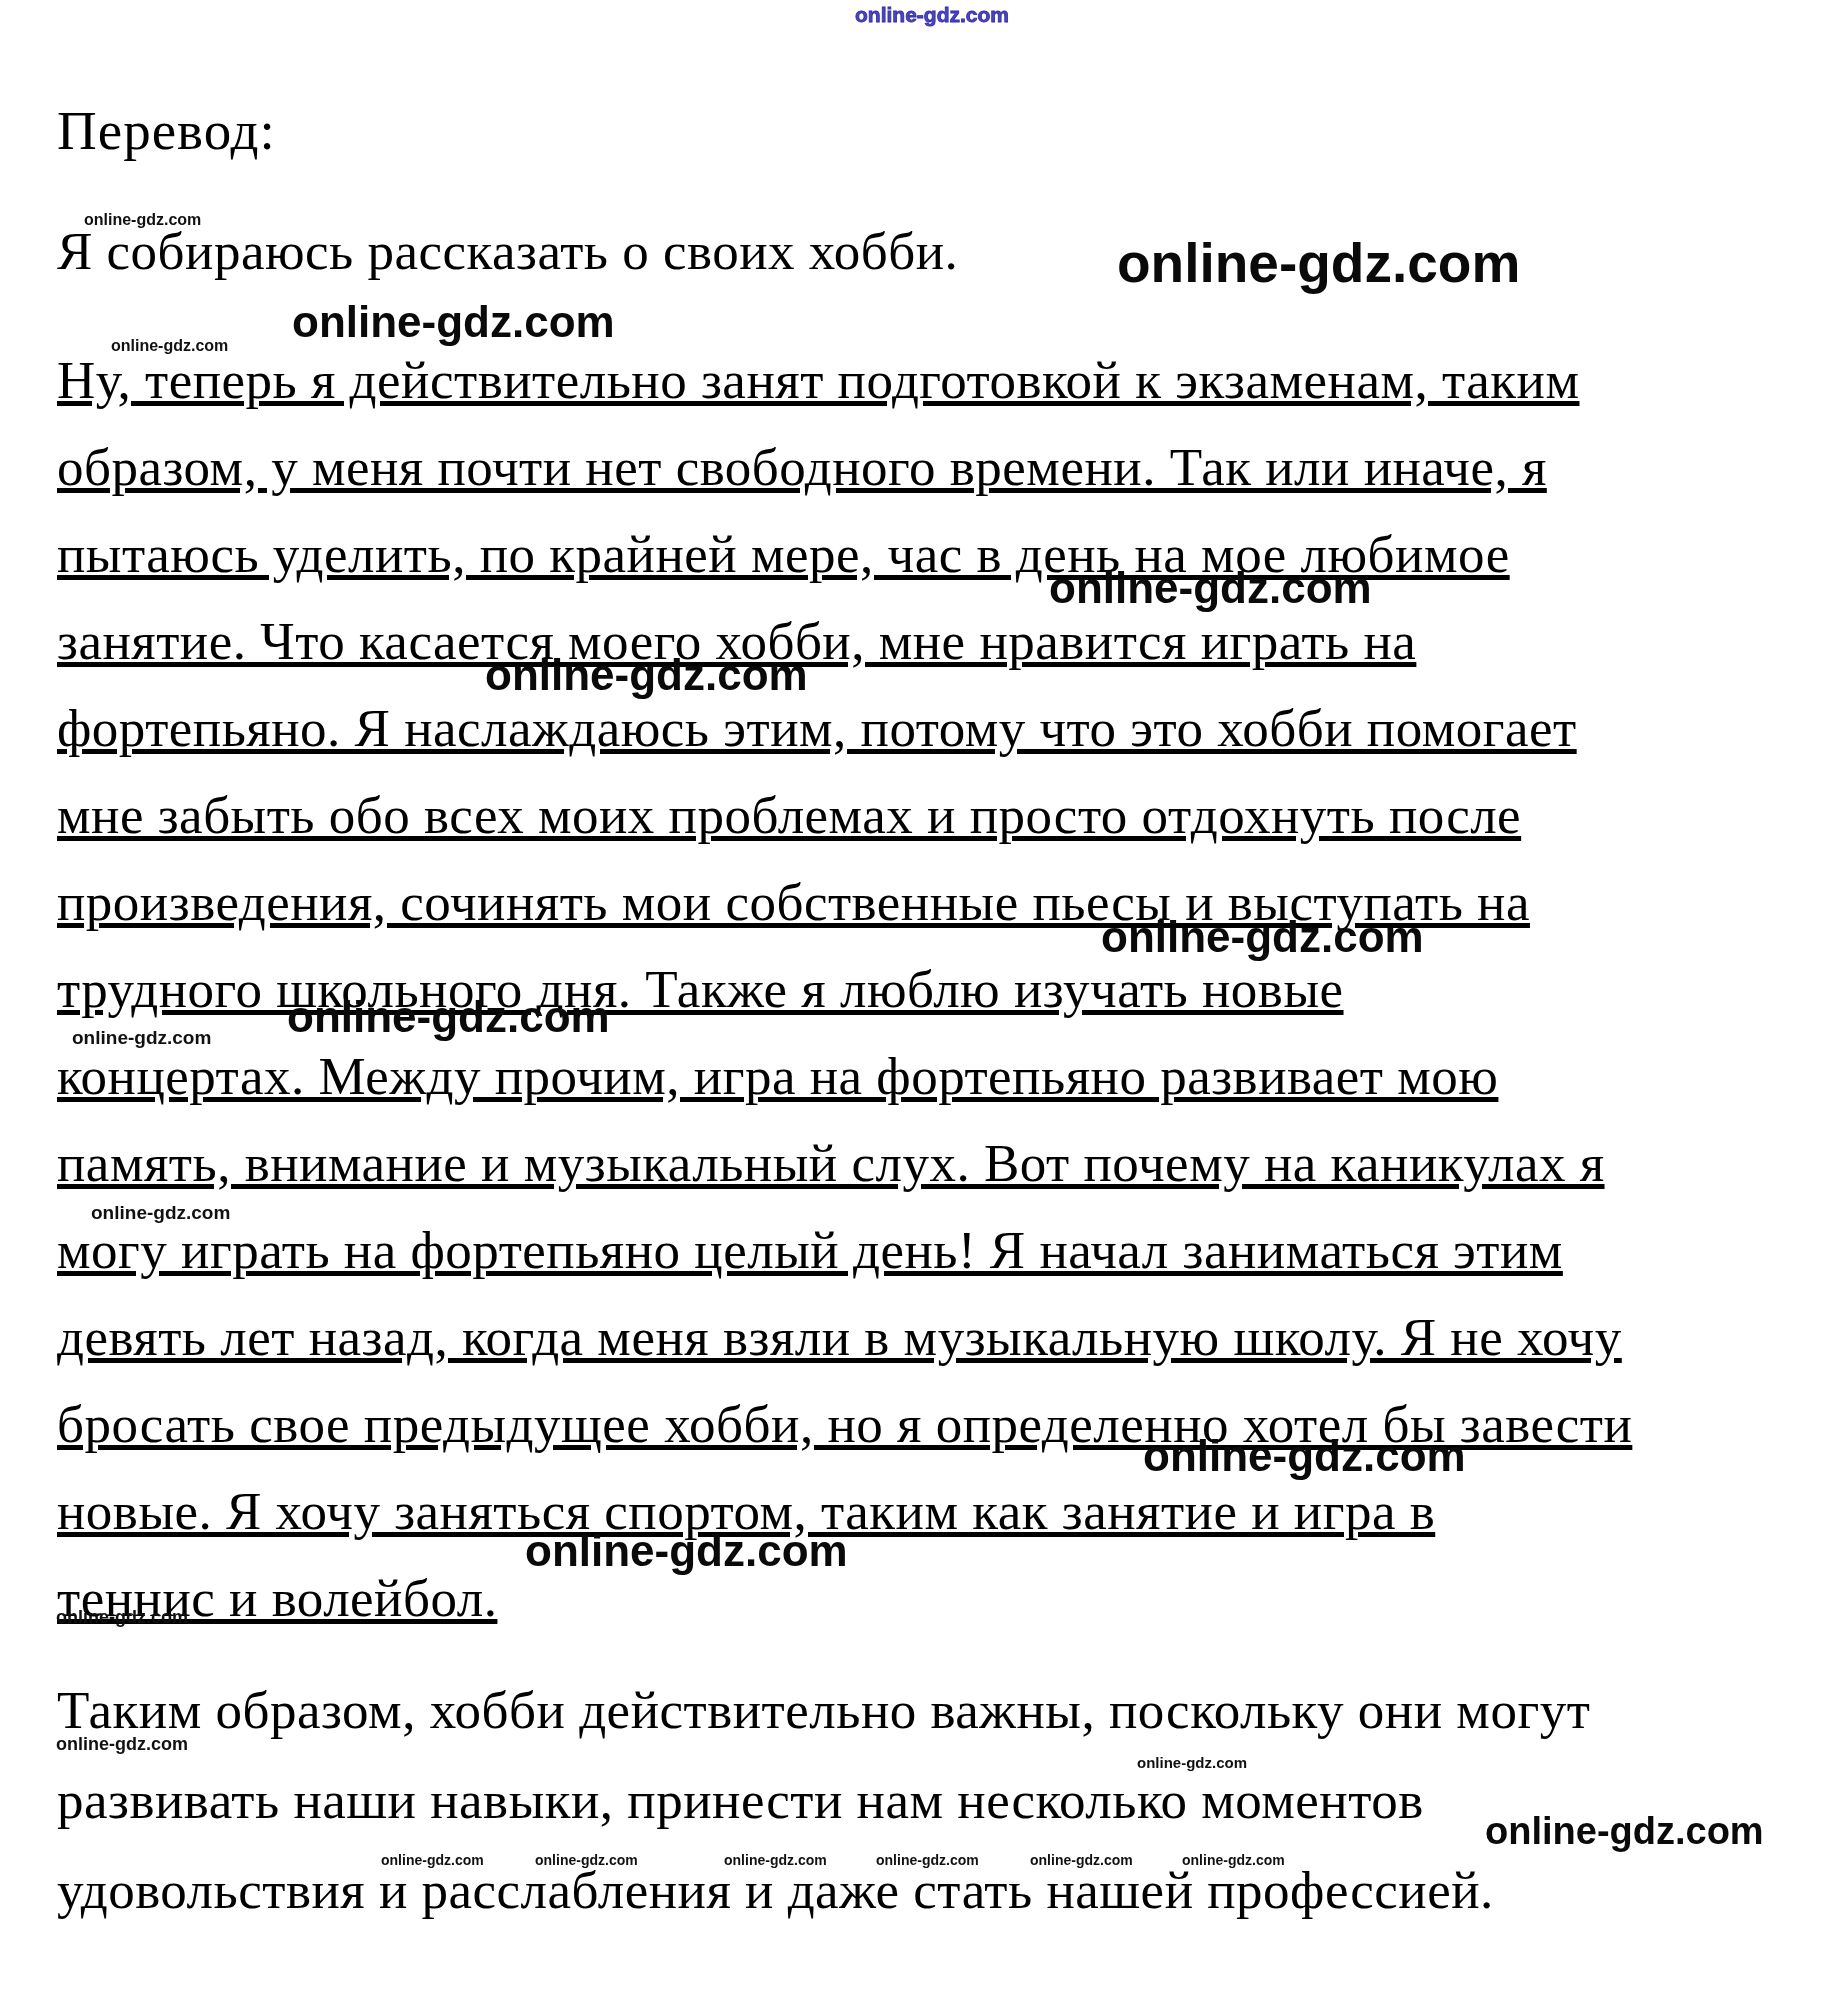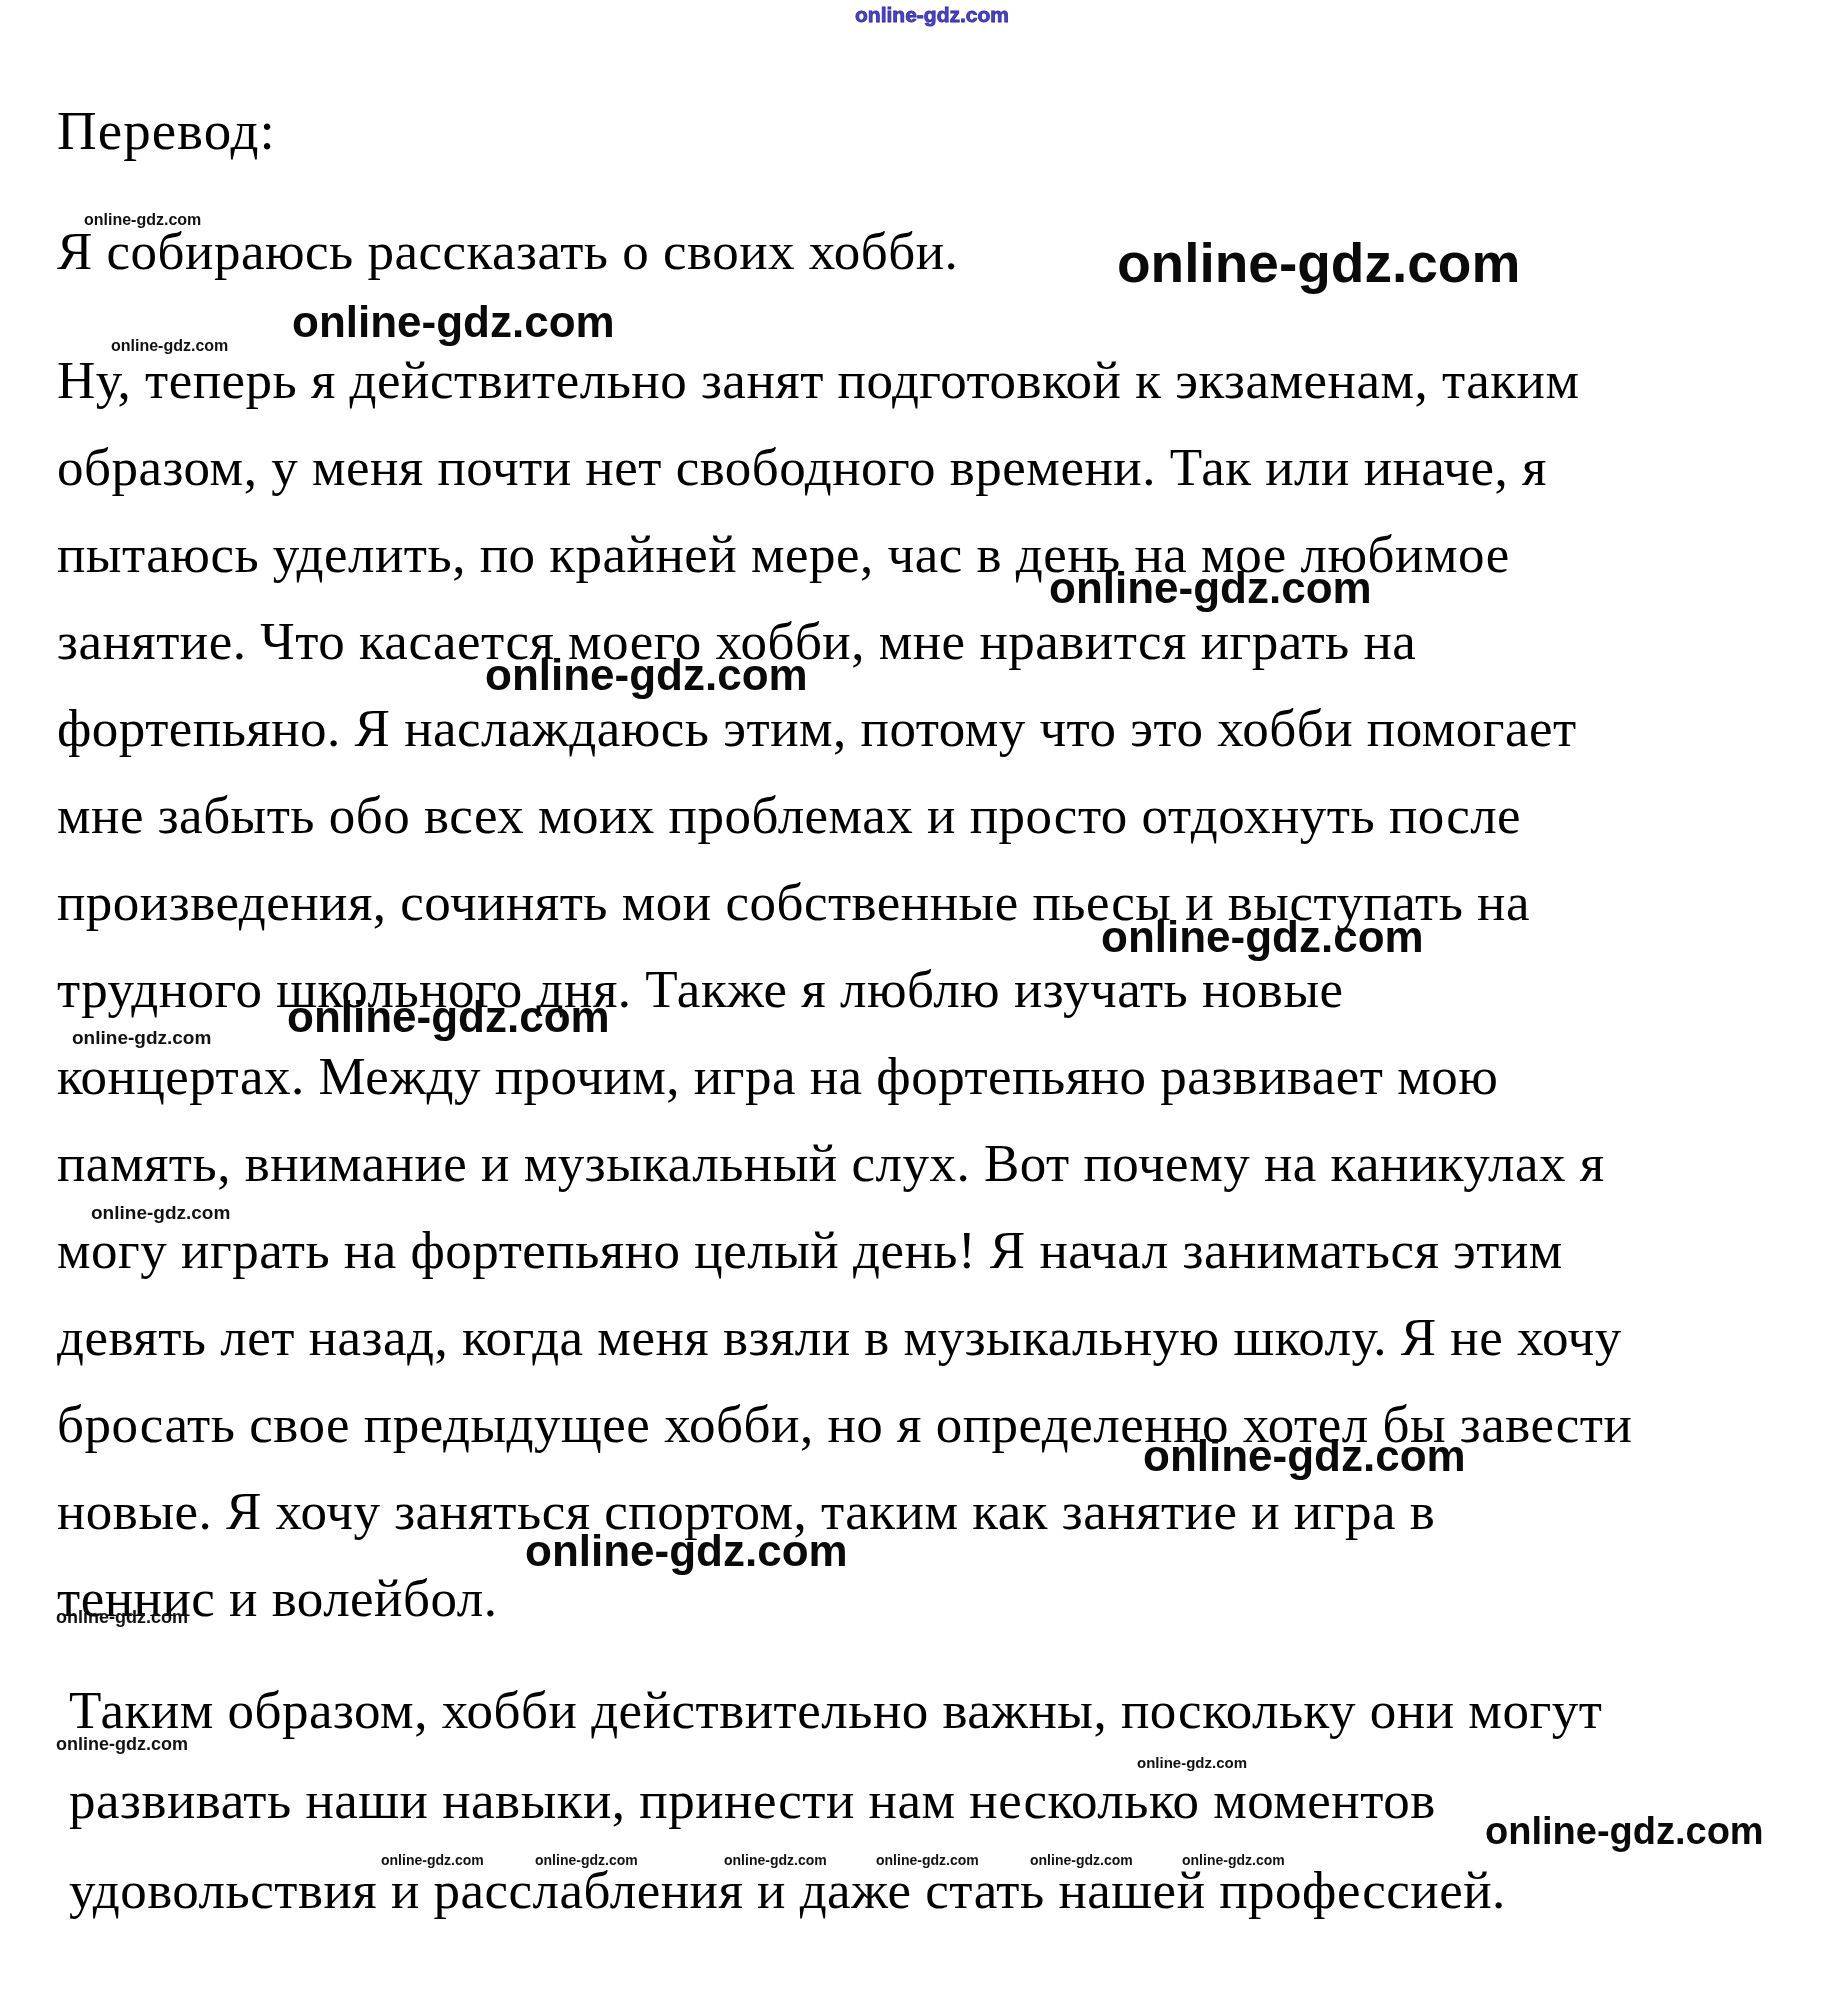--- a/index.html
+++ b/index.html
@@ -8,23 +8,23 @@
     font-family:"Liberation Serif", serif;color:#000;
   }
   
   .doc-heading{
     position:absolute;left:57px;top:99px;
     font-size:55px;letter-spacing:1px;color:#000;text-align:right;
   }
   .para{position:absolute;left:57px;font-size:53px;letter-spacing:0.5px;color:#000;}
   .para .line{display:block;height:87px;line-height:87px;white-space:nowrap;}
   #p1{top:208px;text-align:center;}
-  #p2{top:337px;}
+  #p2{top:337px;text-decoration:underline;}
   #p3{top:1665px;}
-  #p3 .line{height:90px;line-height:90px;margin-left:12px;}
+  #p3 .line{height:90px;line-height:90px;}
   
   .wm{
     position:absolute;font-family:"Liberation Sans", sans-serif;
     white-space:nowrap;color:#0a0a0a;line-height:1;
   }
   .wm-blue{
     left:855px;top:4px;font-size:21px;font-weight:600;
     color:#4a46c0;-webkit-text-stroke:0.8px #2e2aa8;
   }
   .wm-lg{font-weight:700;}

